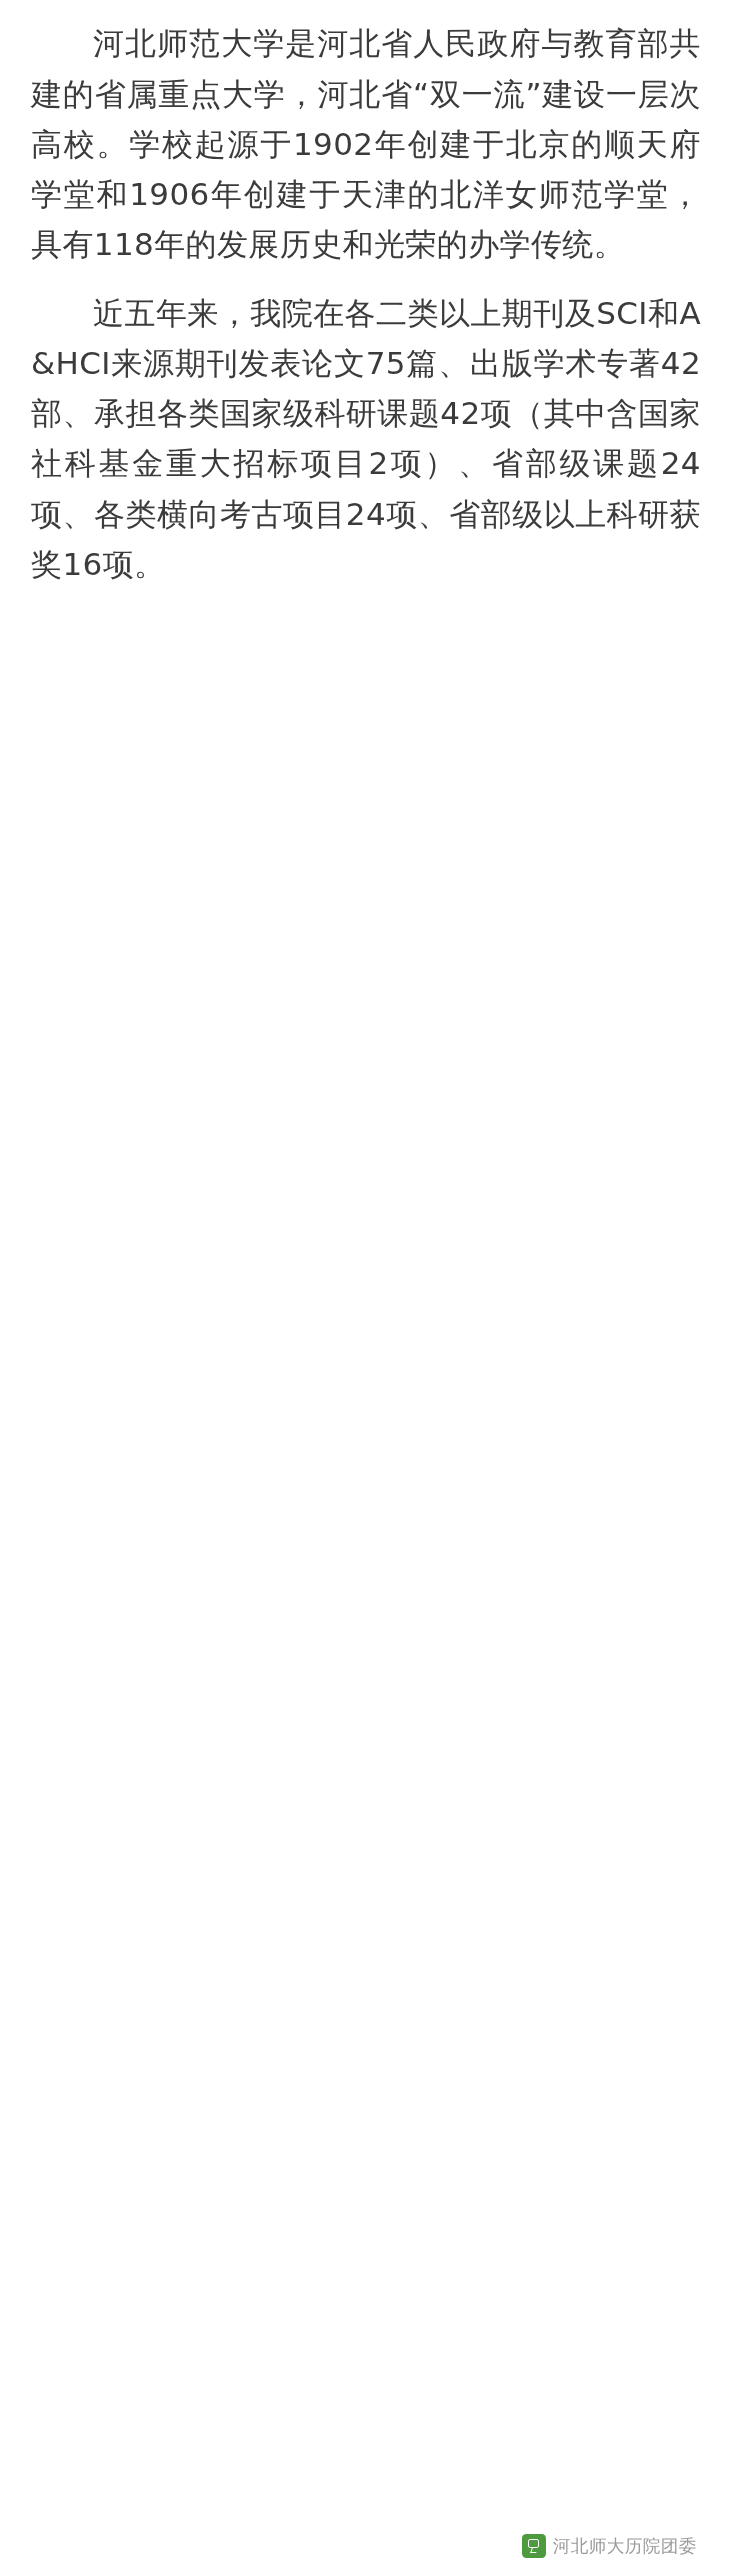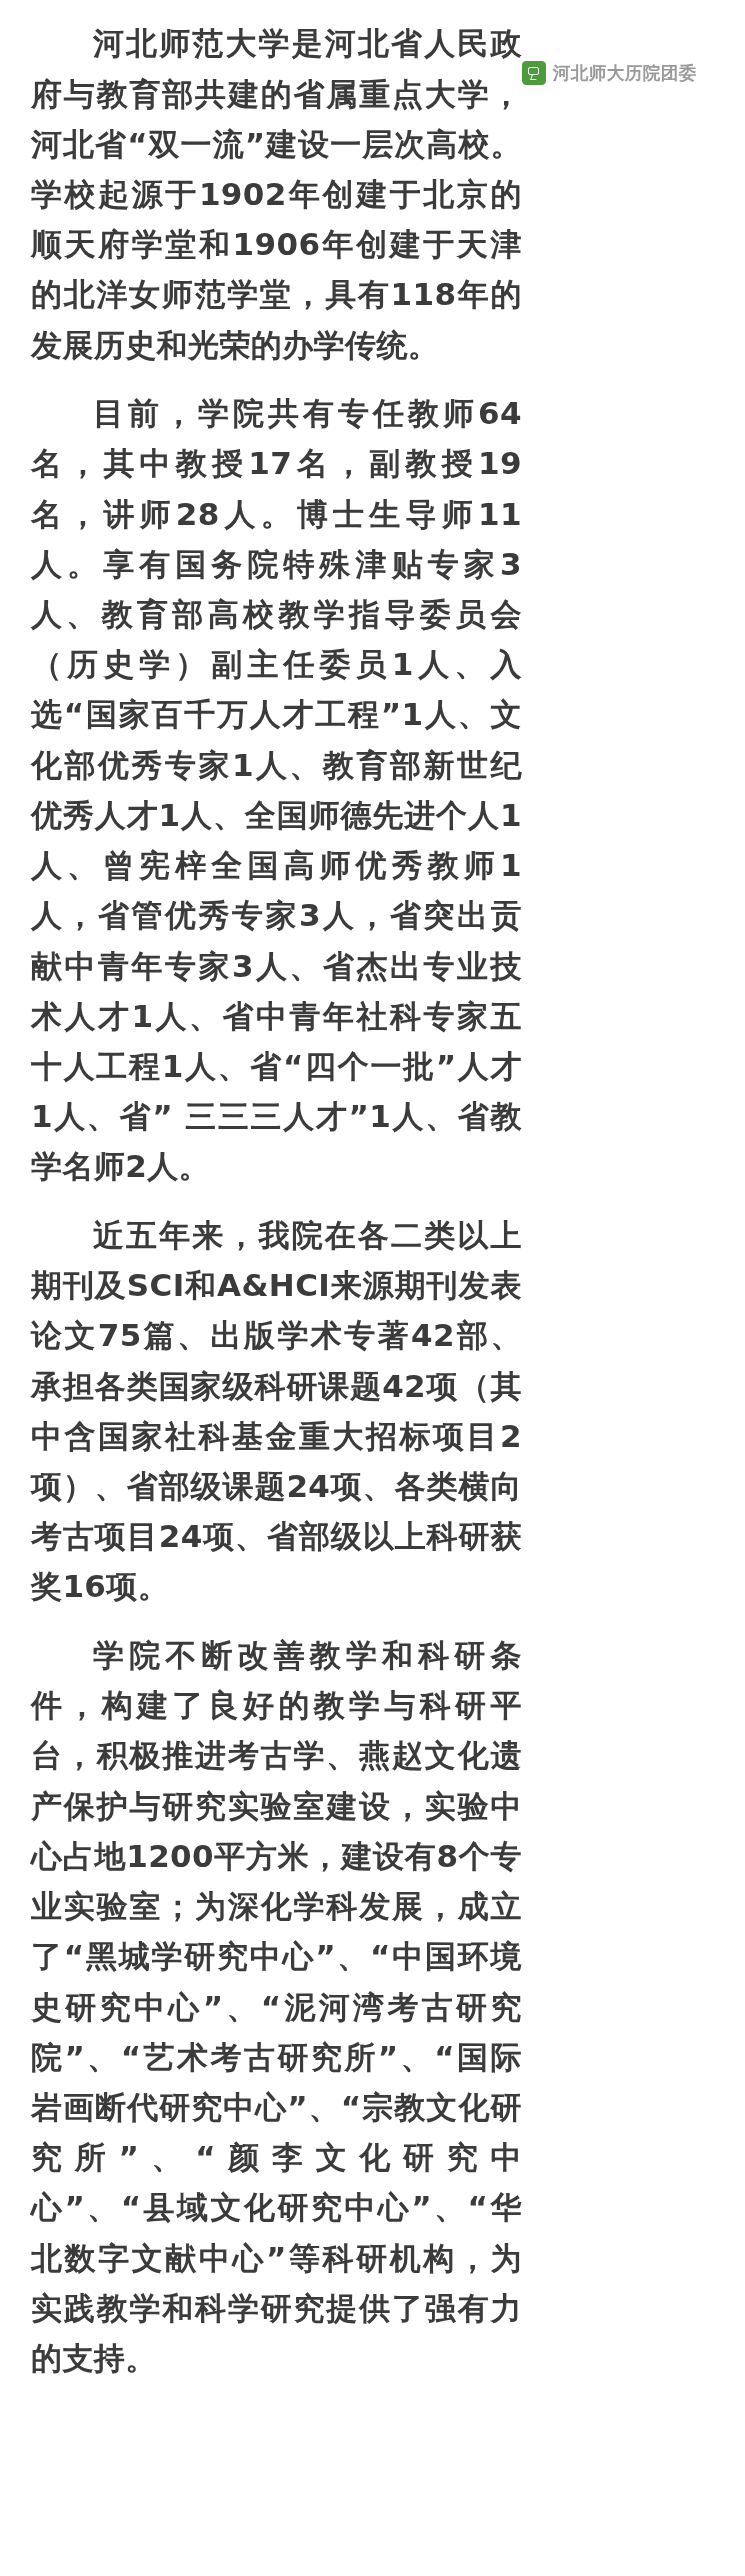--- a/index.html
+++ b/index.html
@@ -11,21 +11,21 @@
     font-family: "DejaVu Sans", "Liberation Sans", sans-serif;
   }
   .page {
     width: 732px;
     min-height: 2576px;
     background: #ffffff;
     position: relative;
     box-sizing: border-box;
     padding: 18.3px 31px 0 31px;
     display: flex;
-    font-weight: bold;
+    flex-direction: column;
   }
   .article {
     flex: 1 1 auto;
   }
   .para {
     font-size: 31px;
     line-height: 1.62;
     color: #3b3b3b;
     text-align: justify;
     text-justify: inter-ideograph;
@@ -85,23 +85,21 @@
     white-space: nowrap;
   }
 </style>
 </head>
 <body>
 
 <div class="page">
 
   <div class="article">
     <p class="para">河北师范大学是河北省人民政府与教育部共建的省属重点大学，河北省“双一流”建设一层次高校。学校起源于1902年创建于北京的顺天府学堂和1906年创建于天津的北洋女师范学堂，具有118年的发展历史和光荣的办学传统。</p>
-    <p class="para">目前，学院共有专任教师64名，其中教授17名，副教授19名，讲师28人。博士生导师11人。享有国务院特殊津贴专家3人、教育部高校教学指导委员会（历史学）副主任委员1人、入选“国家百千万人才工程”1人、文化部优秀专家1人、教育部新世纪优秀人才1人、全国师德先进个人1人、曾宪梓全国高师优秀教师1人，省管优秀专家3人，省突出贡献中青年专家3人、省杰出专业技术人才1人、省中青年社科专家五十人工程1人、省“四个一批”人才1人、省” 三三三人才”1人、省教学名师2人。</p>
     <p class="para">近五年来，我院在各二类以上期刊及SCI和A&amp;HCI来源期刊发表论文75篇、出版学术专著42部、承担各类国家级科研课题42项（其中含国家社科基金重大招标项目2项）、省部级课题24项、各类横向考古项目24项、省部级以上科研获奖16项。</p>
-    <p class="para">学院不断改善教学和科研条件，构建了良好的教学与科研平台，积极推进考古学、燕赵文化遗产保护与研究实验室建设，实验中心占地1200平方米，建设有8个专业实验室；为深化学科发展，成立了“黑城学研究中心”、“中国环境史研究中心”、“泥河湾考古研究院”、“艺术考古研究所”、“国际岩画断代研究中心”、“宗教文化研究所”、“颜李文化研究中心”、“县域文化研究中心”、“华北数字文献中心”等科研机构，为实践教学和科学研究提供了强有力的支持。</p>
   </div>
 
   <div class="footer">
     <div class="account">
       <span class="account-logo"></span>
       <span class="account-name">河北师大历院团委</span>
     </div>
   </div>
 
 </div>

